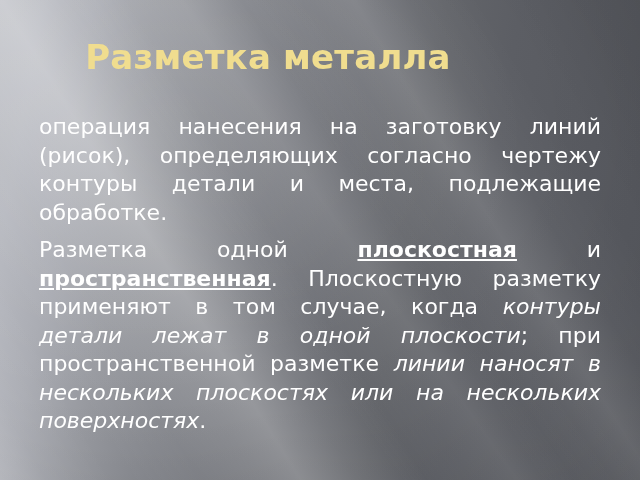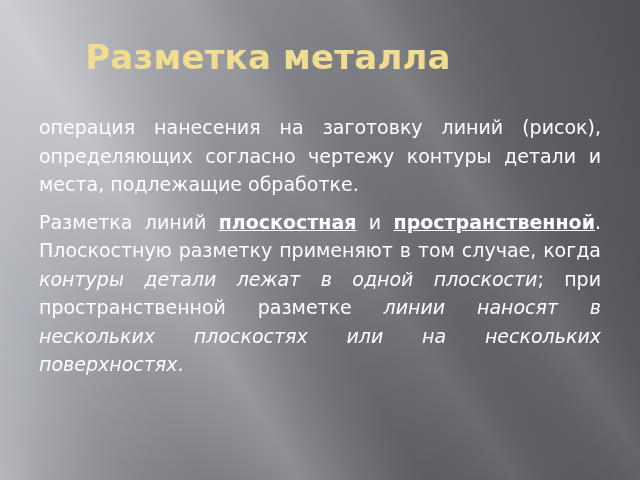--- a/index.html
+++ b/index.html
@@ -116,21 +116,21 @@
 
   .body-block {
     position: absolute;
     top: 113px;
     left: 39px;
     width: 562px;
   }
 
   .para {
     color: #ffffff;
-    font-size: 19px;
+    font-size: 22px;
     line-height: 28.5px;
     text-align: justify;
     text-justify: inter-word;
     margin: 0;
   }
 
   .para + .para {
     margin-top: 9px;
   }
 
@@ -146,17 +146,17 @@
   <div class="sheen sheen-b"></div>
   <div class="sheen sheen-c"></div>
   <div class="vignette"></div>
 
   <div class="content">
 
     <div class="slide-title">Разметка металла</div>
 
     <div class="body-block">
       <p class="para"><span>операция нанесения на заготовку линий (рисок), определяющих согласно чертежу контуры детали и места, подлежащие обработке.</span></p>
-      <p class="para"><span>Разметка линий </span><b>плоскостная</b><span> и </span><b>пространственной</b><span>. Плоскостную разметку применяют в том случае, когда </span><i>контуры детали лежат в одной плоскости</i><span>; при пространственной разметке </span><i>линии наносят в нескольких плоскостях или на нескольких поверхностях</i><span>.</span></p>
+      <p class="para"><span>Разметка одной </span><b>плоскостная</b><span> и </span><b>пространственная</b><span>. Плоскостную разметку применяют в том случае, когда </span><i>контуры детали лежат в одной плоскости</i><span>; при пространственной разметке </span><i>линии наносят в нескольких плоскостях или на нескольких поверхностях</i><span>.</span></p>
     </div>
 
   </div>
 </div>
 
 </body></html>

